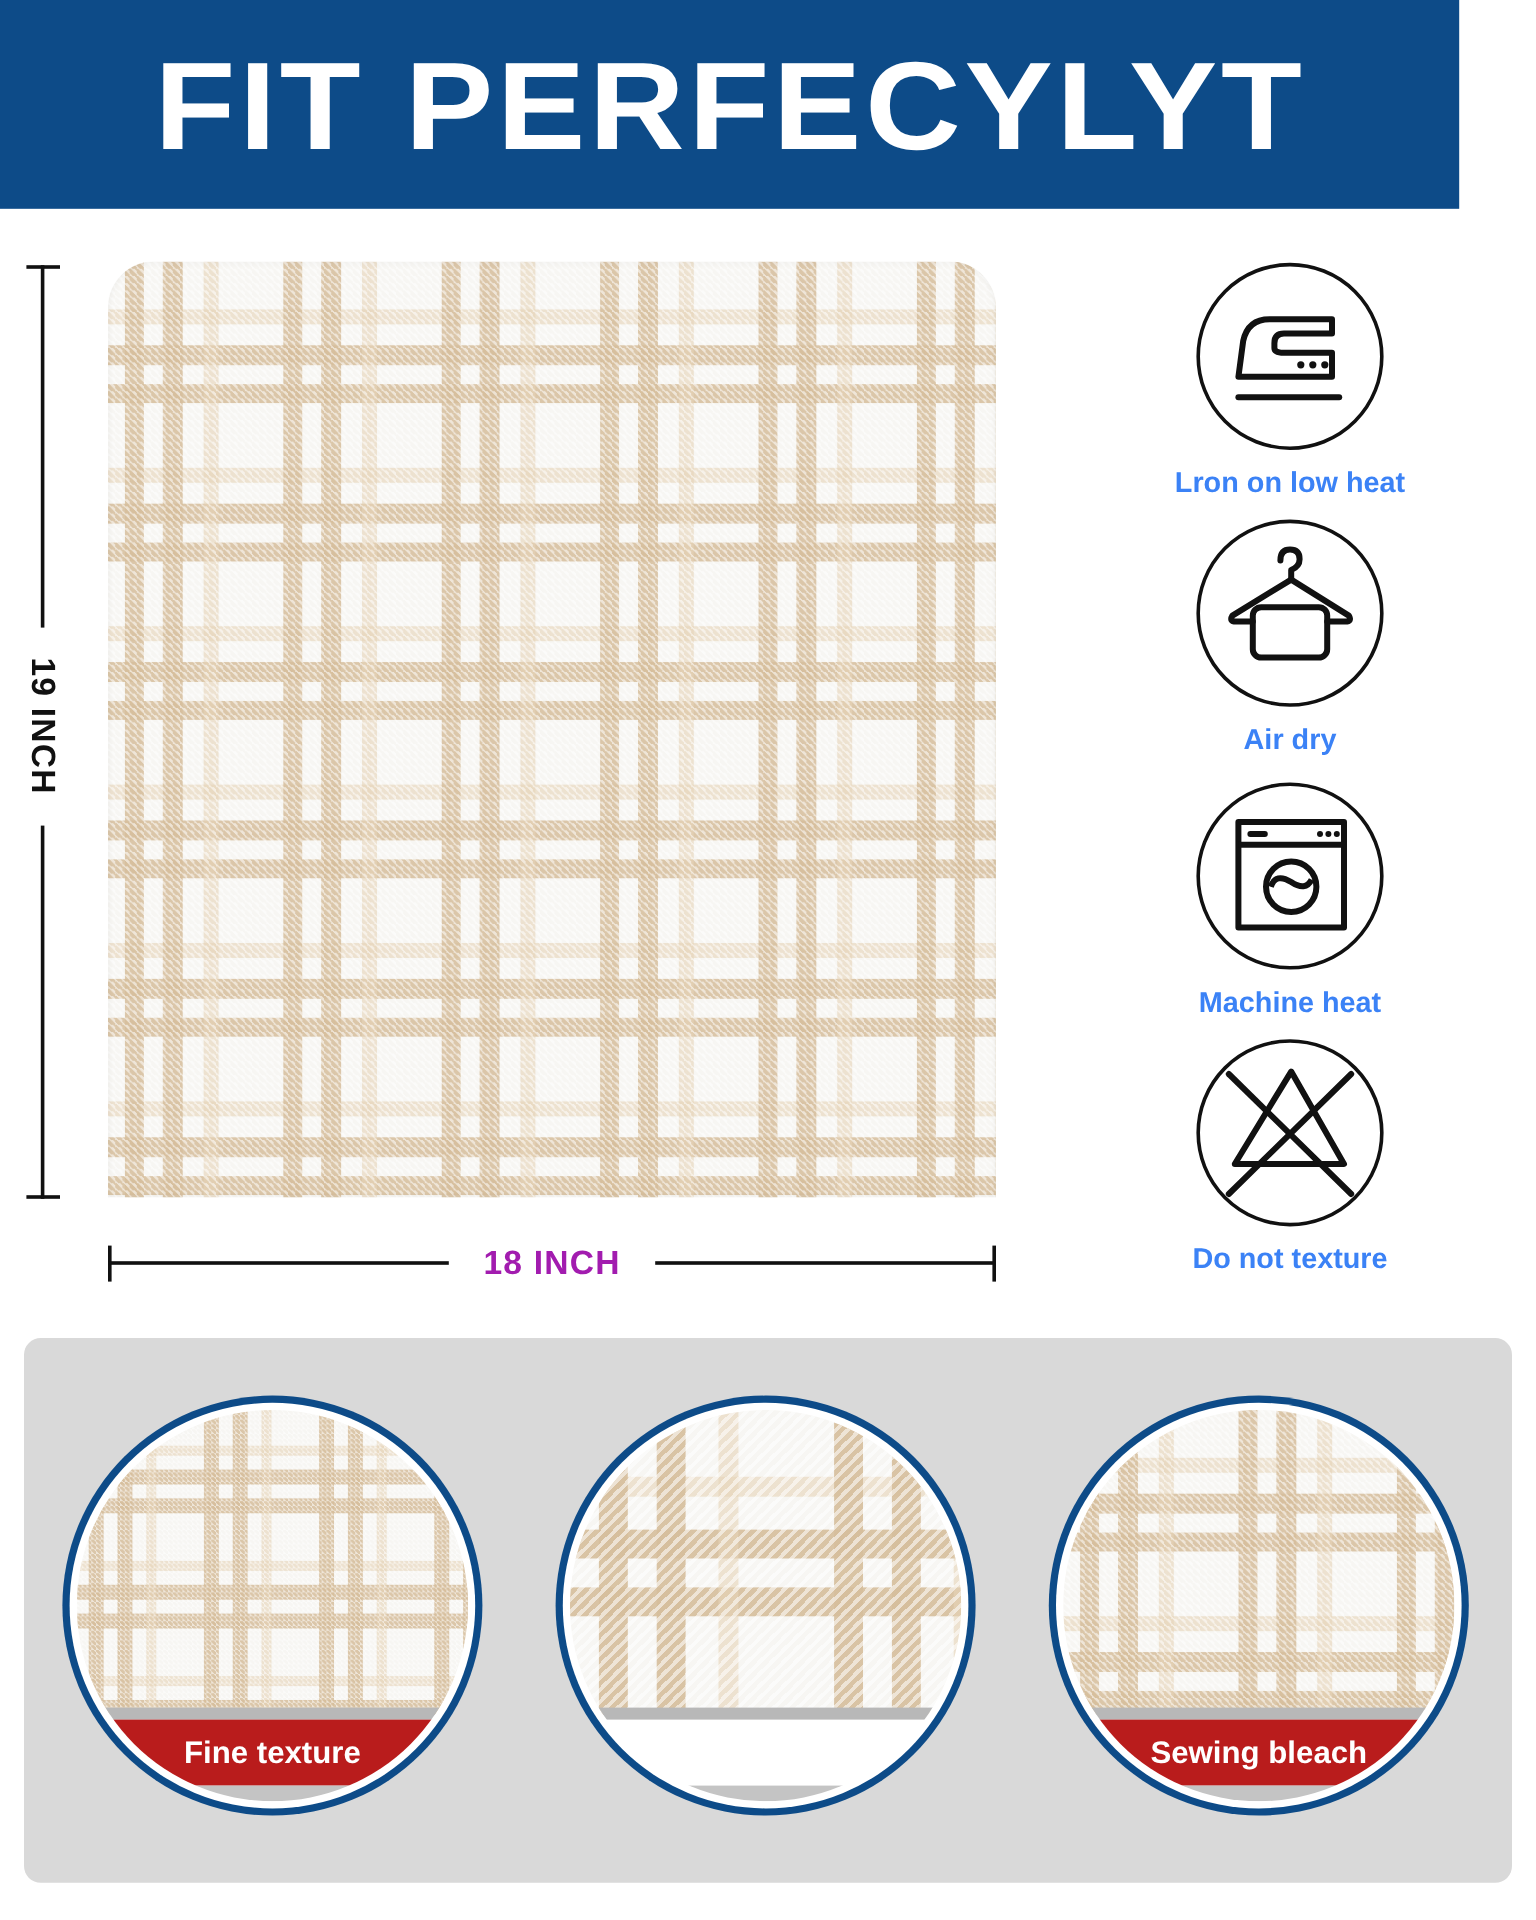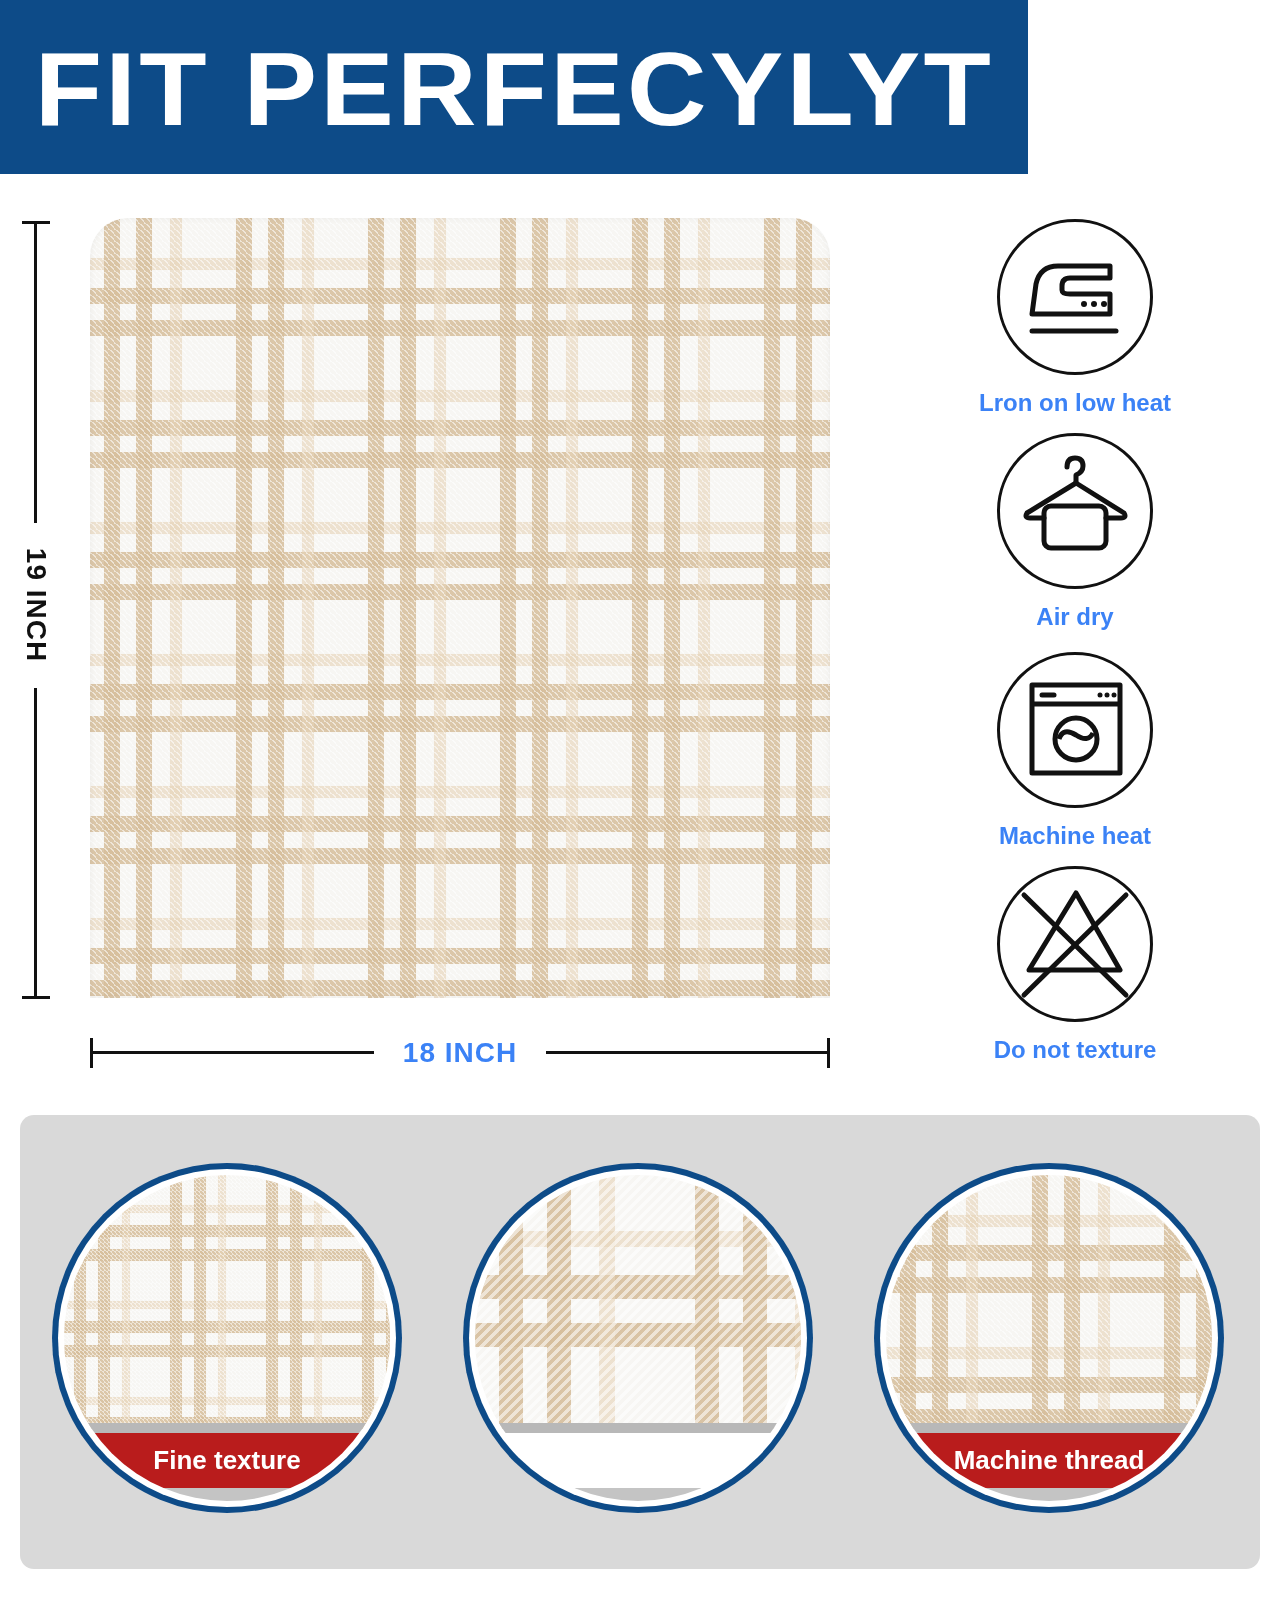--- a/index.html
+++ b/index.html
@@ -1,21 +1,21 @@
 <!DOCTYPE html>
 <html><head>
 <meta charset="utf-8">
 <style>
   * { box-sizing: border-box; margin: 0; padding: 0; }
   html, body { width: 1280px; height: 1600px; background: #ffffff; overflow: hidden; }
   body { position: relative; font-family: "Liberation Sans", "DejaVu Sans", sans-serif; }
 
   
   .header {
-    position: absolute; left: 0; top: 0; width: 1028px; height: 174px;
+    position: absolute; left: 0; top: 0; width: 1216px; height: 174px;
     background: #0d4b88;
     display: flex; align-items: center; justify-content: center;
   }
   .header-title {
     color: #ffffff; font-weight: 700; font-size: 104px; letter-spacing: 3px;
     line-height: 1; transform: scaleX(1.06); margin-top: 4px;
     font-family: "Liberation Sans", "DejaVu Sans", sans-serif;
   }
 
   
@@ -65,21 +65,21 @@
 
   .dim-h { position: absolute; left: 90px; top: 1038px; width: 740px; height: 30px; }
   .dim-h .cap { position: absolute; top: 0; width: 3px; height: 30px; background: #111; }
   .dim-h .cap.left { left: 0; }
   .dim-h .cap.right { right: 0; }
   .dim-h .line { position: absolute; top: 13px; height: 3px; background: #111; }
   .dim-h .line.a { left: 0; width: 284px; }
   .dim-h .line.b { left: 456px; right: 0; }
   .dim-h .label {
     position: absolute; left: 370px; top: 15px; transform: translate(-50%, -50%);
-    font-weight: 700; font-size: 28px; color: #3b82f6; white-space: nowrap; letter-spacing: 1px;
+    font-weight: 700; font-size: 28px; color: #a21caf; white-space: nowrap; letter-spacing: 1px;
   }
 
   
   .care { position: absolute; left: 940px; width: 270px; text-align: center; }
   .care .ring {
     width: 156px; height: 156px; border: 3px solid #111; border-radius: 50%;
     margin: 0 auto; position: relative; background: #fff;
   }
   .care .ring svg { position: absolute; left: 0; top: 0; width: 150px; height: 150px; }
   .care .label {
@@ -220,18 +220,18 @@
     </div>
   </div>
 </div>
 
 <div class="detail d3">
   <div class="inner">
     <div class="photo">
       <div class="fabric plaid"></div>
       <div class="seam"></div>
       <div class="band">
-        <span>Machine thread</span>
+        <span>Sewing bleach</span>
       </div>
       <div class="under"></div>
     </div>
   </div>
 </div>
 
 </body></html>

